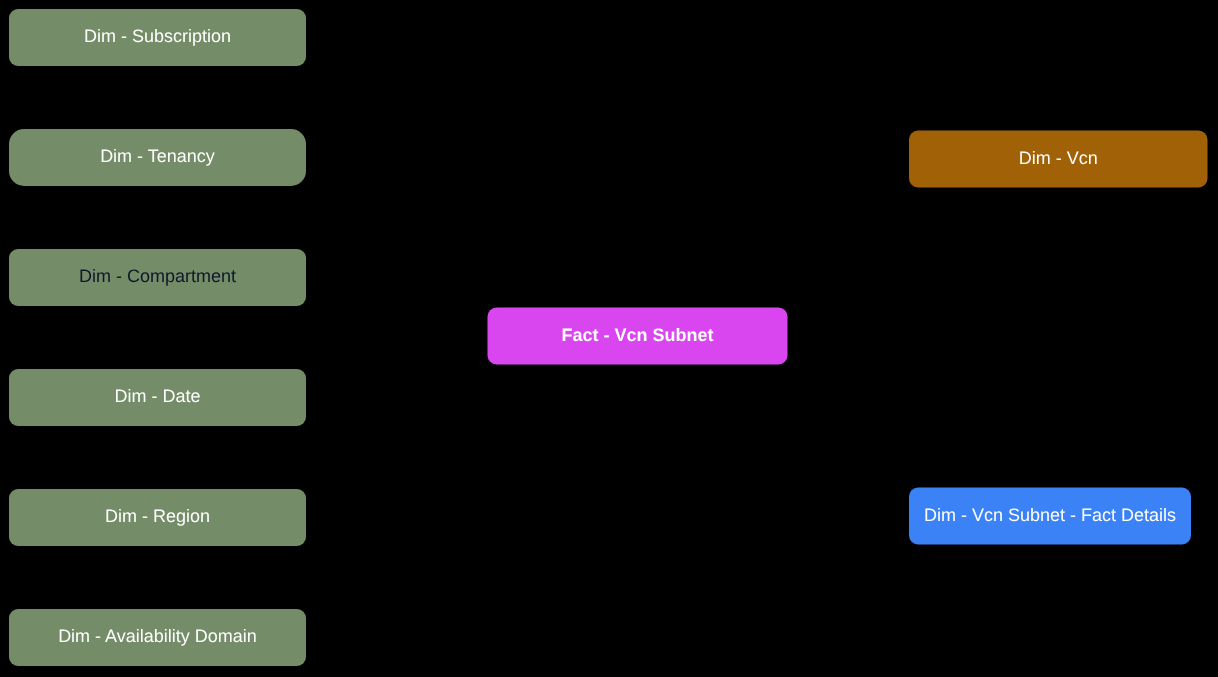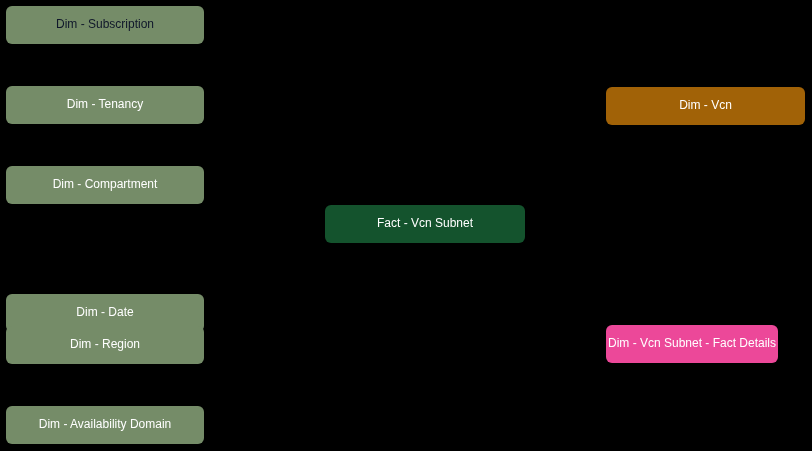--- a/index.html
+++ b/index.html
@@ -26,22 +26,22 @@
     white-space: nowrap;
     cursor: pointer;
     box-sizing: border-box;
     user-select: none;
   }
 </style>
 </head>
 <body>
 
 <div class="canvas" style="background: rgb(0, 0, 0);">
-    <div class="node dimension" style="left: 6px; top: 6px; width: 198px; height: 38px; background: rgb(117, 140, 104); color: #0f172a;">Dim - Subscription</div>
-    <div class="node dimension" style="left: 6px; top: 86px; width: 198px; height: 38px; background: rgb(117, 140, 104); color: rgb(255, 255, 255);">Dim - Tenancy</div>
-    <div class="node dimension" style="left: 6px; top: 166px; width: 198px; height: 38px; background: rgb(117, 140, 104); color: #ffffff;">Dim - Compartment</div>
-    <div class="node dimension" style="left: 6px; top: 246px; width: 198px; height: 38px; background: rgb(117, 140, 104); color: rgb(255, 255, 255); margin-top: 48px;">Dim - Date</div>
+    <div class="node dimension" style="left: 6px; top: 6px; width: 198px; height: 38px; background: rgb(117, 140, 104); color: #ffffff;">Dim - Subscription</div>
+    <div class="node dimension" style="left: 6px; top: 86px; width: 198px; height: 38px; background: rgb(117, 140, 104); color: rgb(255, 255, 255); border-radius: 10px;">Dim - Tenancy</div>
+    <div class="node dimension" style="left: 6px; top: 166px; width: 198px; height: 38px; background: rgb(117, 140, 104); color: #0f172a;">Dim - Compartment</div>
+    <div class="node dimension" style="left: 6px; top: 246px; width: 198px; height: 38px; background: rgb(117, 140, 104); color: rgb(255, 255, 255);">Dim - Date</div>
     <div class="node dimension" style="left: 6px; top: 326px; width: 198px; height: 38px; background: rgb(117, 140, 104); color: rgb(255, 255, 255);">Dim - Region</div>
     <div class="node dimension" style="left: 6px; top: 406px; width: 198px; height: 38px; background: rgb(117, 140, 104); color: rgb(255, 255, 255);">Dim - Availability Domain</div>
-    <div class="node fact" style="left: 325px; top: 205px; width: 200px; height: 38px; background: #14532d; color: rgb(255, 255, 255);">Fact - Vcn Subnet</div>
+    <div class="node fact" style="left: 325px; top: 205px; width: 200px; height: 38px; background: #d946ef; color: rgb(255, 255, 255); font-weight: bold;">Fact - Vcn Subnet</div>
     <div class="node dimension" style="left: 606px; top: 87px; width: 199px; height: 38px; background: #a16207; color: rgb(255, 255, 255);">Dim - Vcn</div>
-    <div class="node dimension" style="left: 606px; top: 325px; width: 172px; height: 38px; background: #ec4899; color: rgb(255, 255, 255);">Dim - Vcn Subnet - Fact Details</div>
+    <div class="node dimension" style="left: 606px; top: 325px; width: 188px; height: 38px; background: #3b82f6; color: rgb(255, 255, 255);">Dim - Vcn Subnet - Fact Details</div>
   </div>
 
 </body></html>

